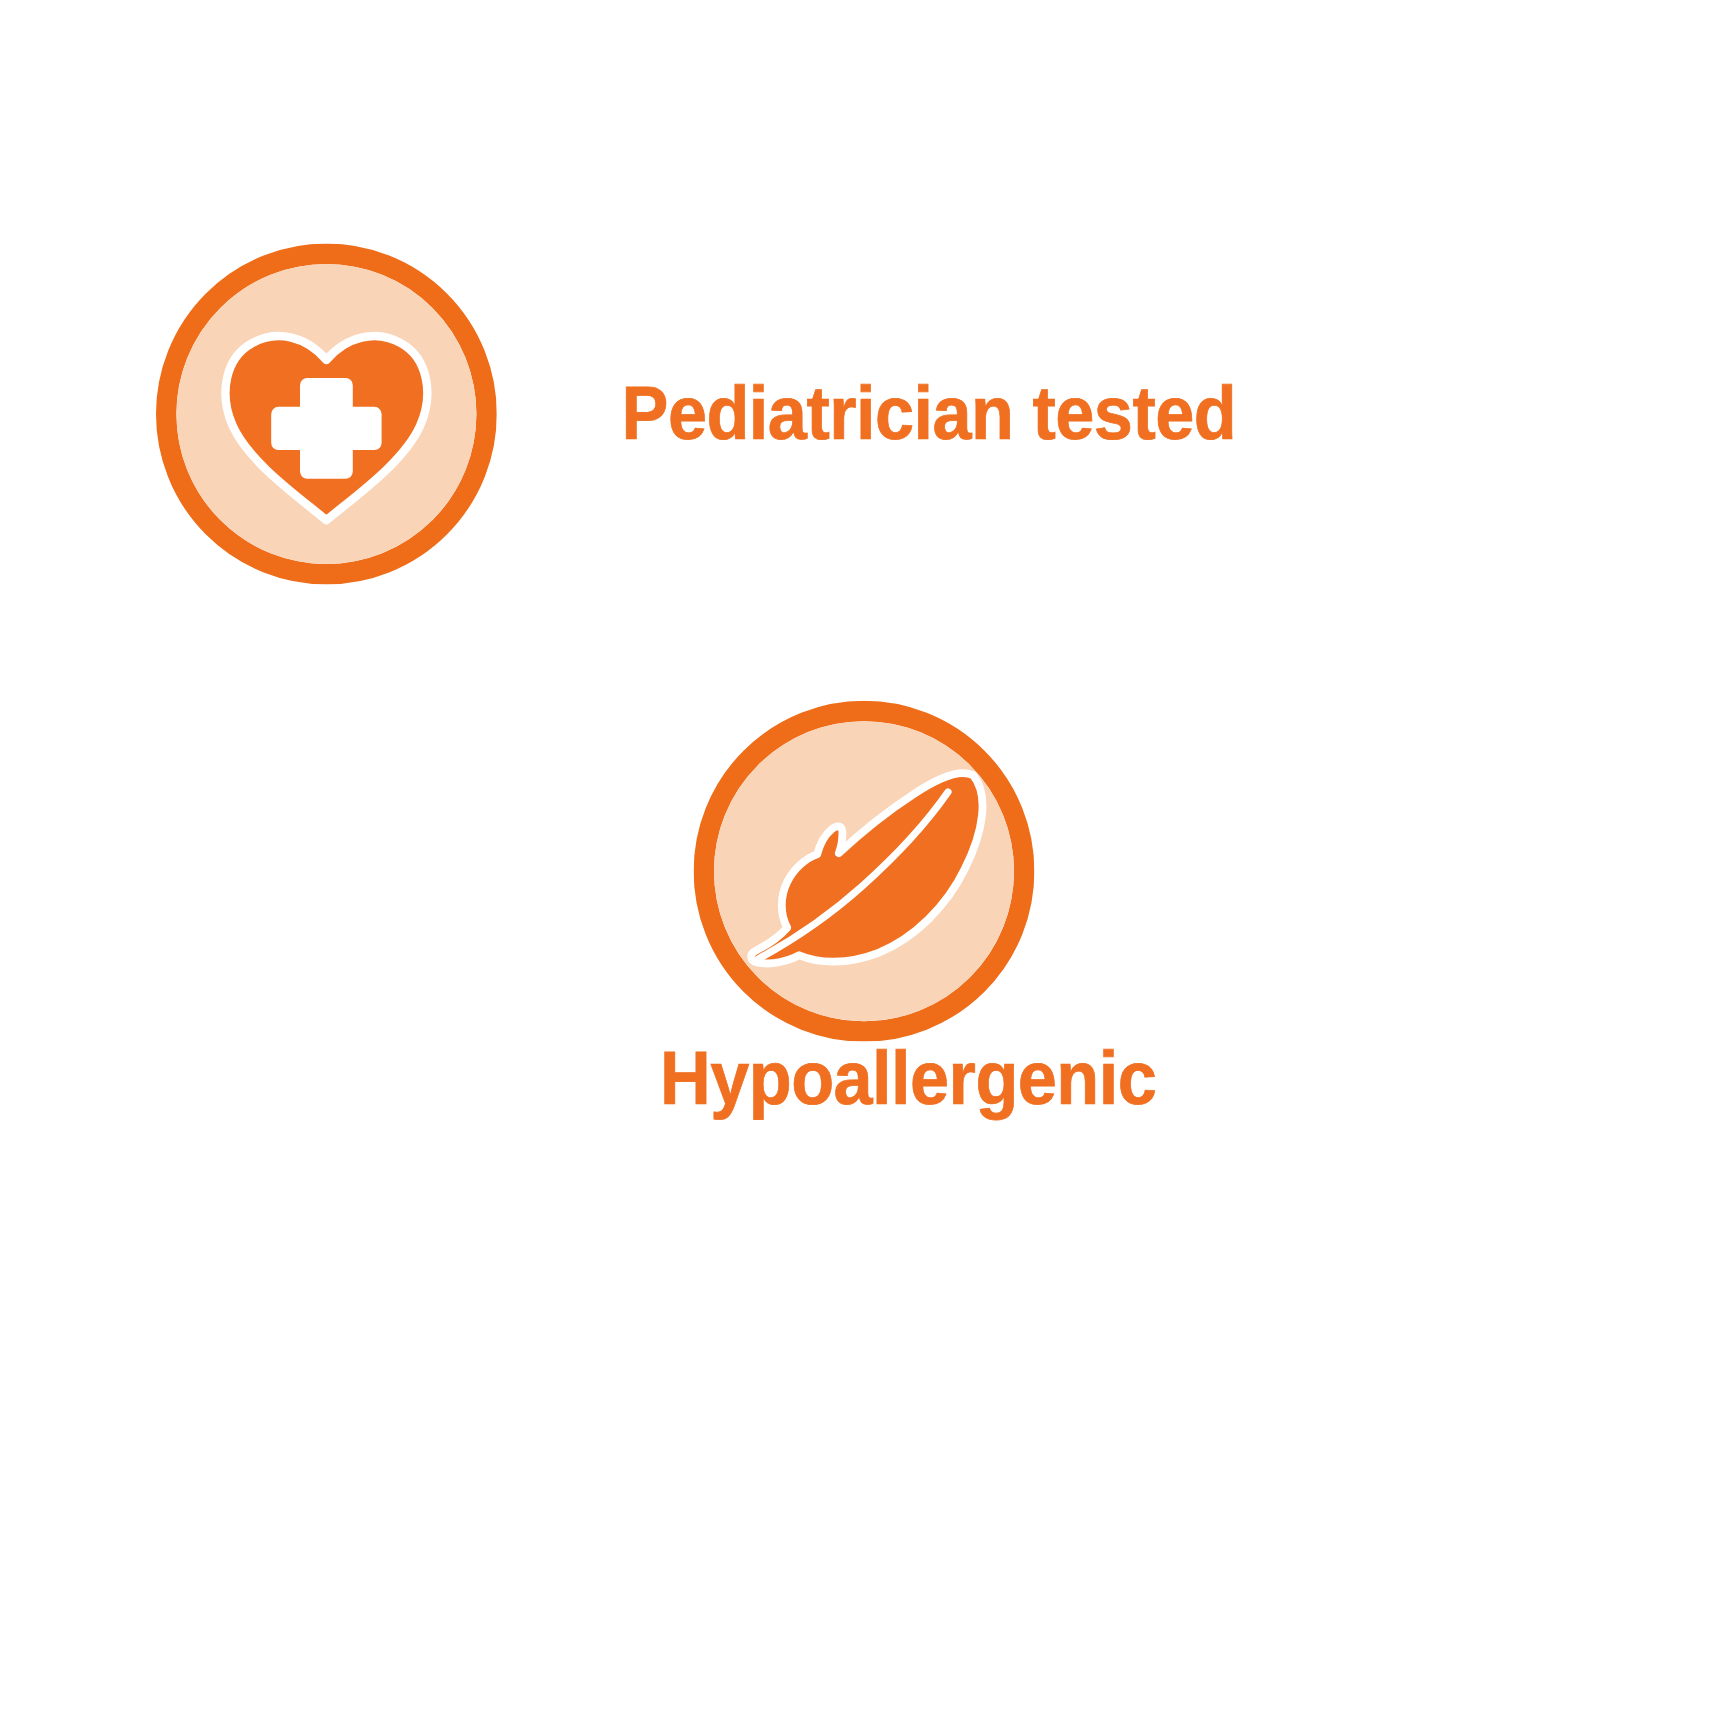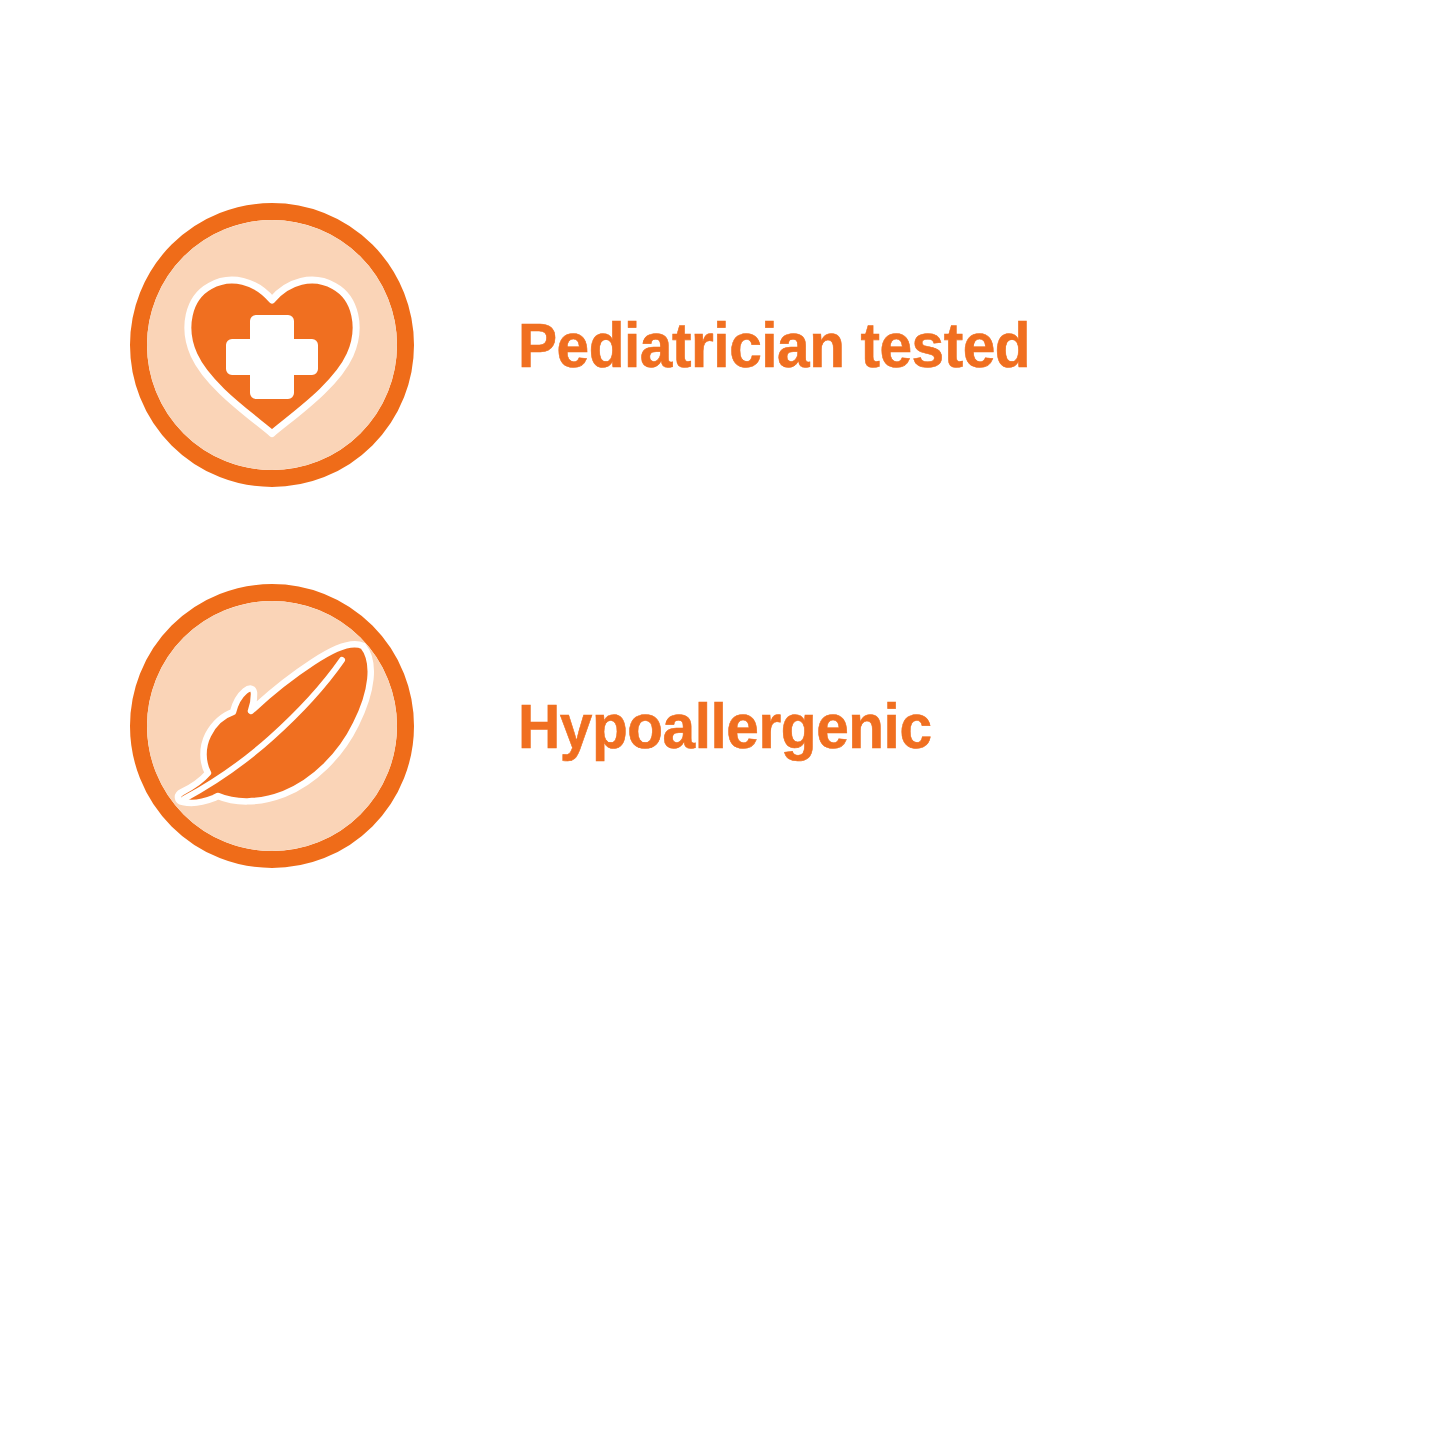--- a/index.html
+++ b/index.html
@@ -25,21 +25,21 @@
   }
   .benefit-row {
     position: absolute;
     left: 130px;
     width: 1180px;
     height: 284px;
     display: flex;
     align-items: center;
   }
   .benefit-row.row-1 { top: 203px; }
-  .benefit-row.row-2 { top: 584px; }
+  .benefit-row.row-2 { top: 584px; flex-direction: column; }
   .benefit-row.row-3 { top: 965px; }
 
   .benefit-badge {
     width: 284px;
     height: 284px;
     flex: 0 0 284px;
     position: relative;
   }
   .benefit-badge svg {
     display: block;

